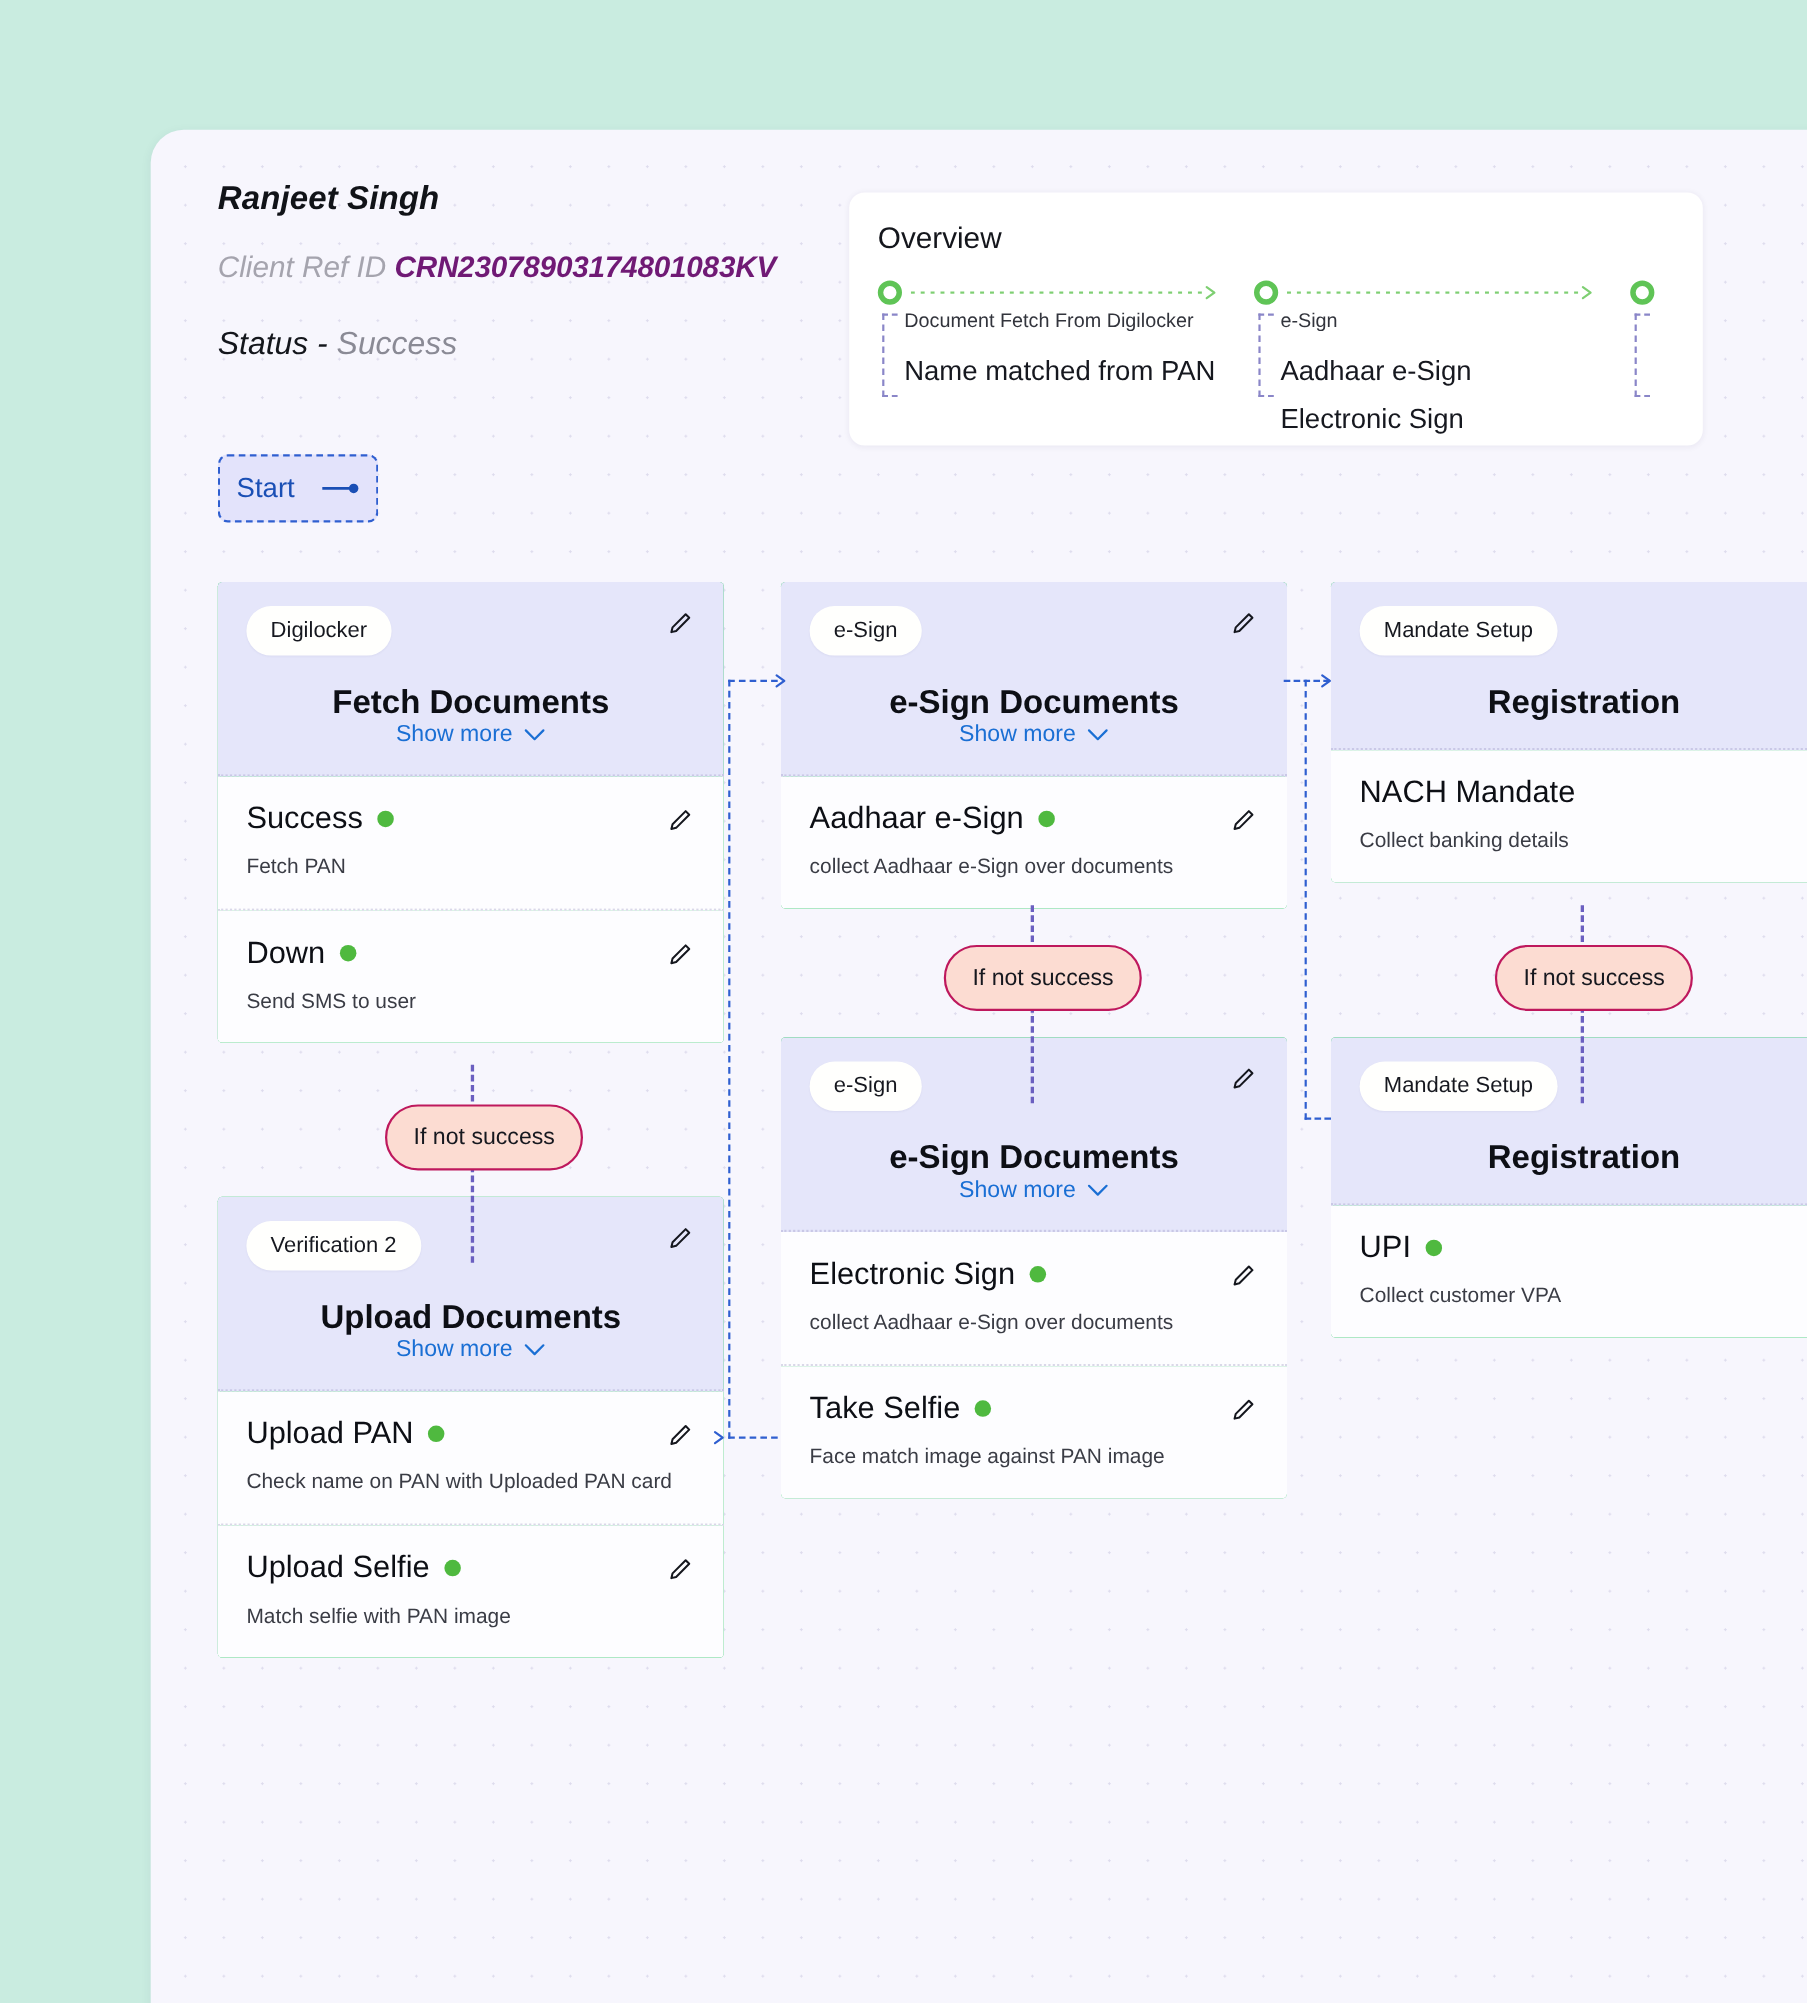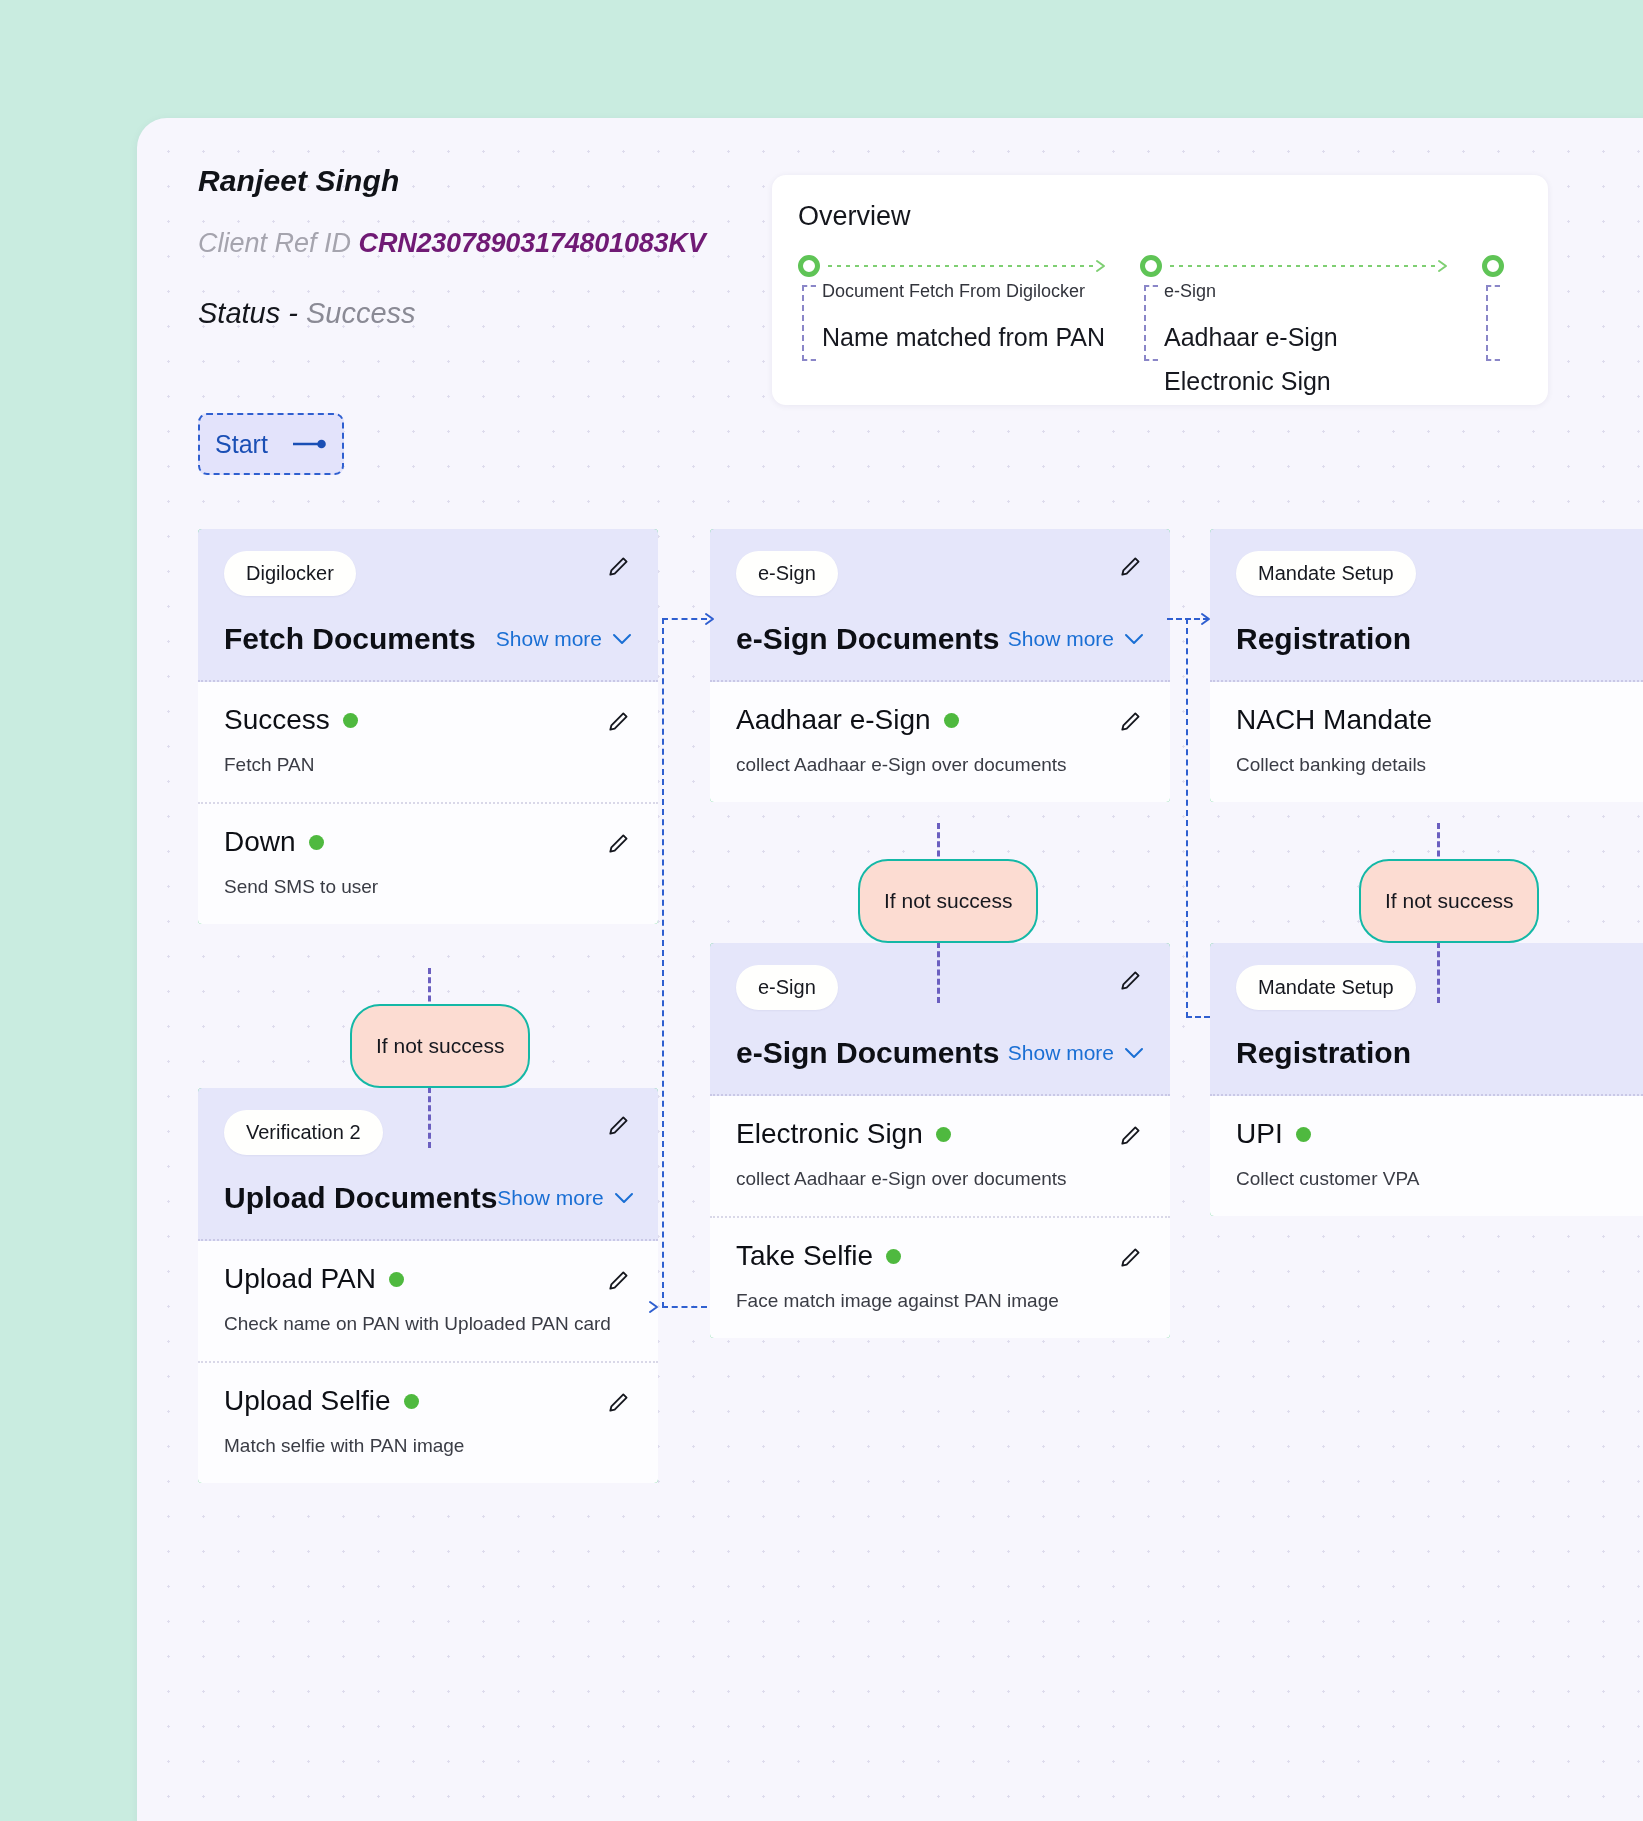--- a/index.html
+++ b/index.html
@@ -106,20 +106,21 @@
   .pill{
     display:inline-block;background:#fffffd;
     border-radius:30px;
     padding:11px 22px;
     font-size:20px;color:#16181f;
     box-shadow:0 1px 2px rgba(40,30,90,.05);
   }
   .wf-title-row{
     display:flex;align-items:center;justify-content:space-between;
     margin-top:26px;
+    flex-direction:column;
   }
   .wf-title{font-size:30px;font-weight:bold;color:#0d0f15;white-space:nowrap;}
   .showmore{
     display:flex;align-items:center;gap:10px;
     font-size:21px;color:#1a6fd4;cursor:pointer;white-space:nowrap;
   }
   .pencil-head{position:absolute;right:26px;top:24px;cursor:pointer;}
 
   .wf-step{
     background:#fdfdff;
@@ -131,23 +132,23 @@
   .step-top{display:flex;align-items:center;gap:13px;}
   .step-name{font-size:28px;color:#0d0f15;white-space:nowrap;}
   .dot{width:15px;height:15px;border-radius:50%;background:#4fb93f;flex:none;}
   .step-desc{margin-top:18px;font-size:19px;color:#3a3c45;white-space:nowrap;}
   .pencil-step{position:absolute;right:26px;top:26px;cursor:pointer;}
 
   
   .branch{
     position:absolute;
     background:#fcdcd2;
-    border:2px solid #14b8a6;
+    border:2px solid #be185d;
     border-radius:30px;
-    padding:28px 24px;
+    padding:16px 24px;
     font-size:21px;color:#16181f;white-space:nowrap;
     z-index:5;
   }
   .vdash{
     position:absolute;width:0;
     border-left:3px dashed #6b5fc0;
     z-index:1;
   }
 
   

